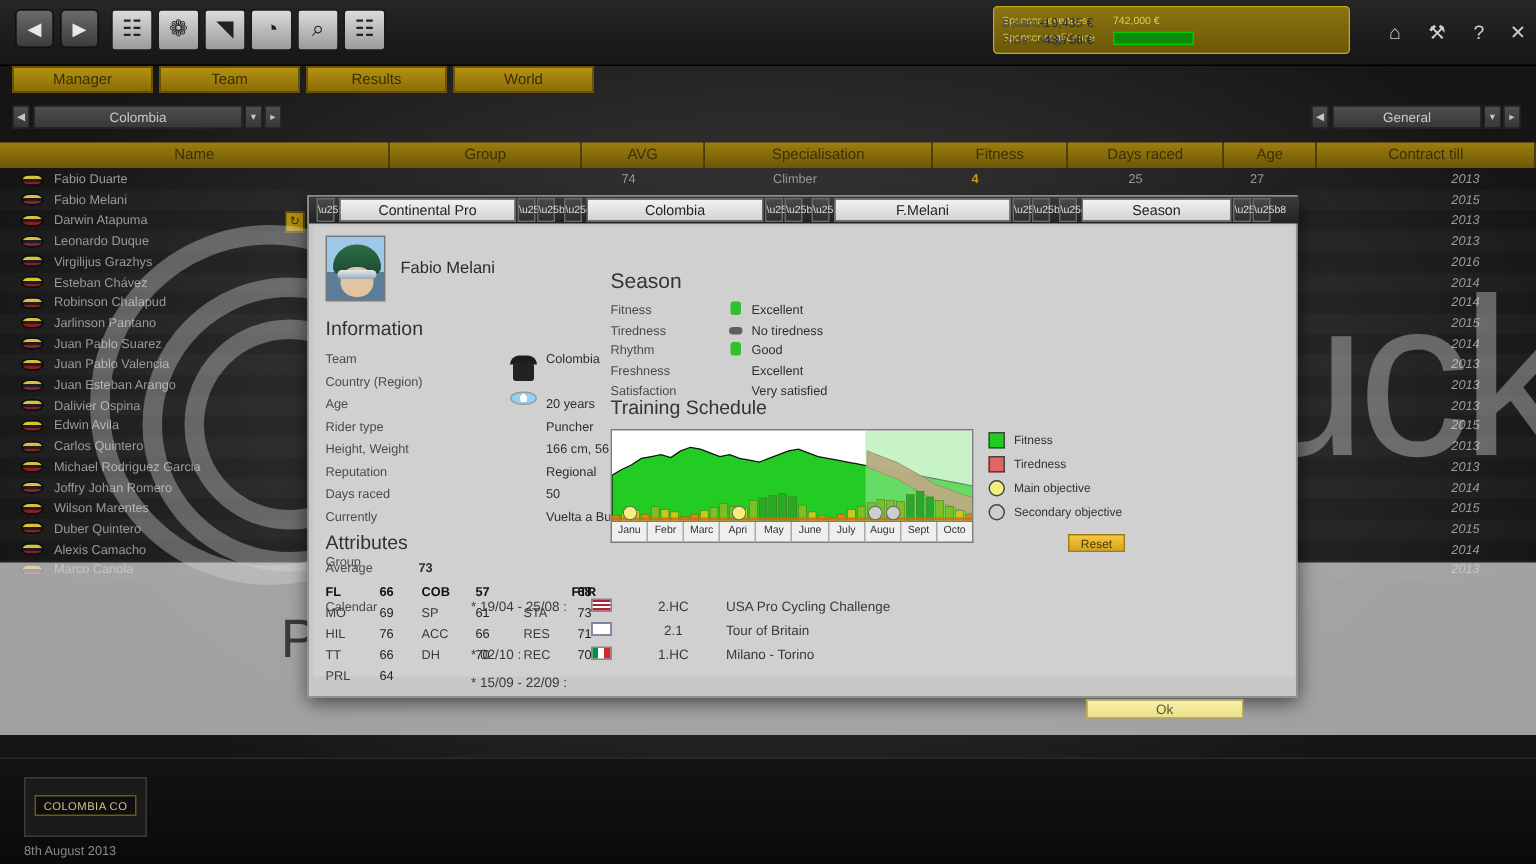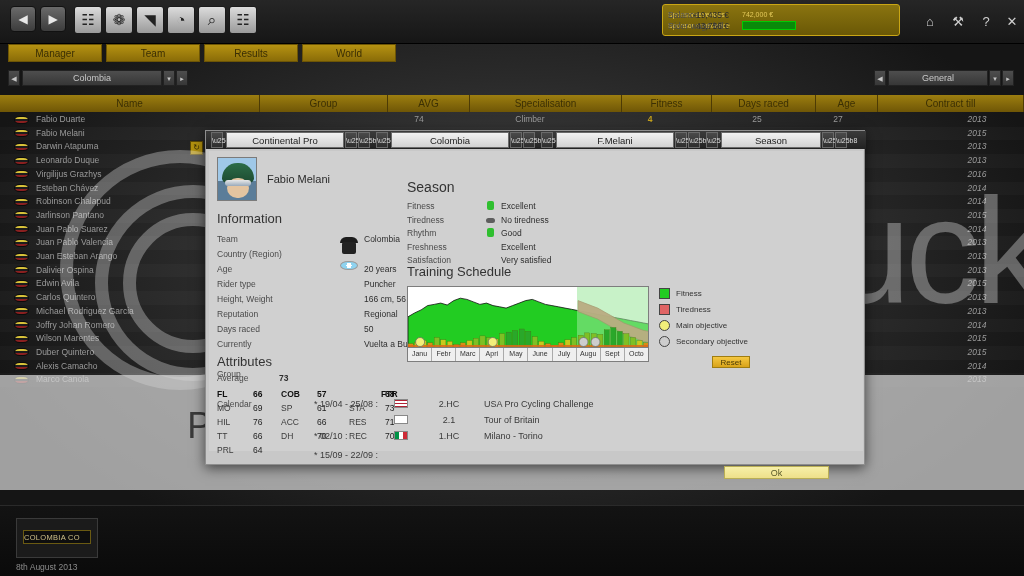--- a/index.html
+++ b/index.html
@@ -131,21 +131,21 @@
   .okbtn { position:absolute; left:515px; top:315px; width:105px; height:13px;
     background:linear-gradient(#f7f0a8,#eee08a); border:1px solid #b9ae55;
     font-size:9px; color:#5a5a2a; text-align:center; line-height:12px; }
   
   .botbar { position:absolute; left:0; top:505px; width:1024px; height:71px;
     background:linear-gradient(#131313,#0a0a0a); border-top:1px solid #2a2a2a; }
   .teambox { position:absolute; left:16px; top:12px; width:82px; height:40px;
     background:#1b1b1b; border:1px solid #3a3a3a; }
   .teambox .lg { position:absolute; left:6px; top:11px; width:68px; height:14px;
     background:#0e0e0e; border:1px solid #6a5a12; color:#cfc08a; font-size:7.5px;
-    text-align:left; line-height:13px; letter-spacing:.3px; }
+    text-align:center; line-height:13px; letter-spacing:.3px; }
   .gamedate { position:absolute; left:16px; top:56px; font-size:8.5px; color:#8a8a8a; }
 </style>
 </head>
 <body>
 
 <div id="app">
 
   <div class="topbar">
     <div class="navbtn" id="nb-back">◀</div>
     <div class="navbtn" id="nb-fwd">▶</div>

